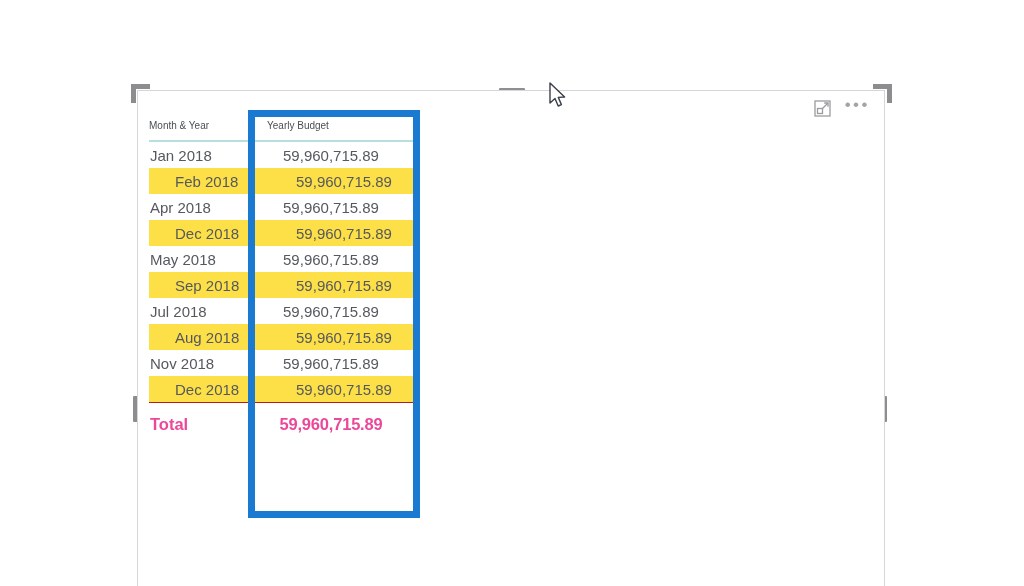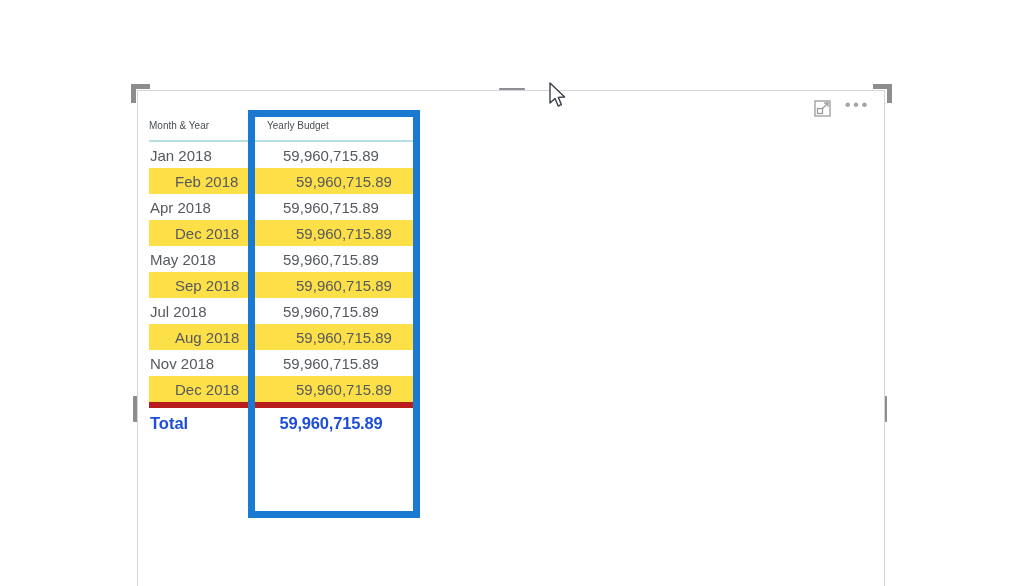--- a/index.html
+++ b/index.html
@@ -141,23 +141,23 @@
     white-space: nowrap;
   }
   #budget-table td.month-cell { text-align: left; padding-left: 1px; }
   #budget-table td.value-cell { text-align: center; padding-right: 14px; }
 
   #budget-table tbody tr.alt td { background: #fde047; padding-left: 26px; }
 
   #budget-table tr.total-row td {
     font-weight: bold;
     font-size: 16.5px;
-    color: #1d4ed8;
-    border-top: 6px solid #b91c1c;
-    padding-top: 6px;
+    color: #ec4899;
+    border-top: 1px solid #b91c1c;
+    padding-top: 12px;
     padding-bottom: 6px;
   }
   #budget-table tr.total-row td.value-cell {
     letter-spacing: -0.2px;
   }
 
   
   #highlight-box {
     position: absolute;
     left: 248px;

